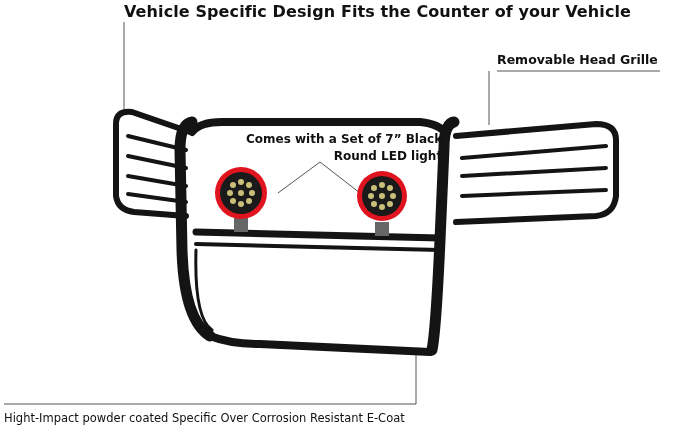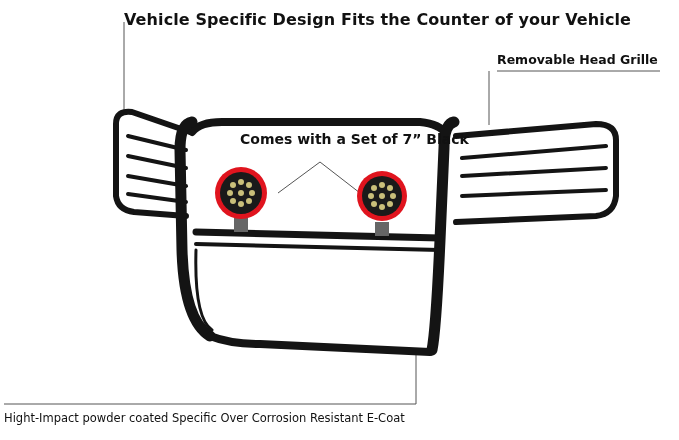--- a/index.html
+++ b/index.html
@@ -4,23 +4,23 @@
   <style>
     html, body { margin: 0; padding: 0; }
     body {
       width: 679px; height: 440px; position: relative; overflow: hidden;
       background: #ffffff;
       font-family: "DejaVu Sans", sans-serif;
     }
     .label {
       position: absolute; color: #111; font-weight: bold; white-space: nowrap;
     }
-    #title { left: 124px; top: 10px; font-size: 16px; letter-spacing: 0.1px; }
+    #title { left: 124px; top: 2px; font-size: 16px; letter-spacing: 0.1px; }
     #grille-label { left: 497px; top: 52px; font-size: 12.5px; }
-    #led-label { left: 240px; top: 131px; font-size: 14px; text-align: right; line-height: 17px; }
+    #led-label { left: 246px; top: 131px; font-size: 12px; text-align: right; line-height: 17px; }
     #coat-label { left: 4px; top: 411px; font-size: 11.5px; font-weight: normal; }
     svg#art { position: absolute; left: 0; top: 0; }
   </style>
 </head>
 <body>
 
 <svg id="art" width="679" height="440" viewBox="0 0 679 440">
 
   <g stroke="#555" stroke-width="1" fill="none">
     <polyline points="124,22 124,112"></polyline>
@@ -88,14 +88,15 @@
       <circle cx="374" cy="204" r="3"></circle>
         <circle cx="390" cy="204" r="3"></circle>
     </g>
   </g>
 </svg>
 
 <div id="title" class="label">Vehicle Specific Design Fits the Counter of your Vehicle</div>
 <div id="grille-label" class="label">Removable Head Grille</div>
 <div id="led-label" class="label">
   <div>Comes with a Set of 7” Black</div>
+  <div>Round LED light</div>
 </div>
 <div id="coat-label" class="label">Hight-Impact powder coated Specific Over Corrosion Resistant E-Coat</div>
 
 </body></html>

